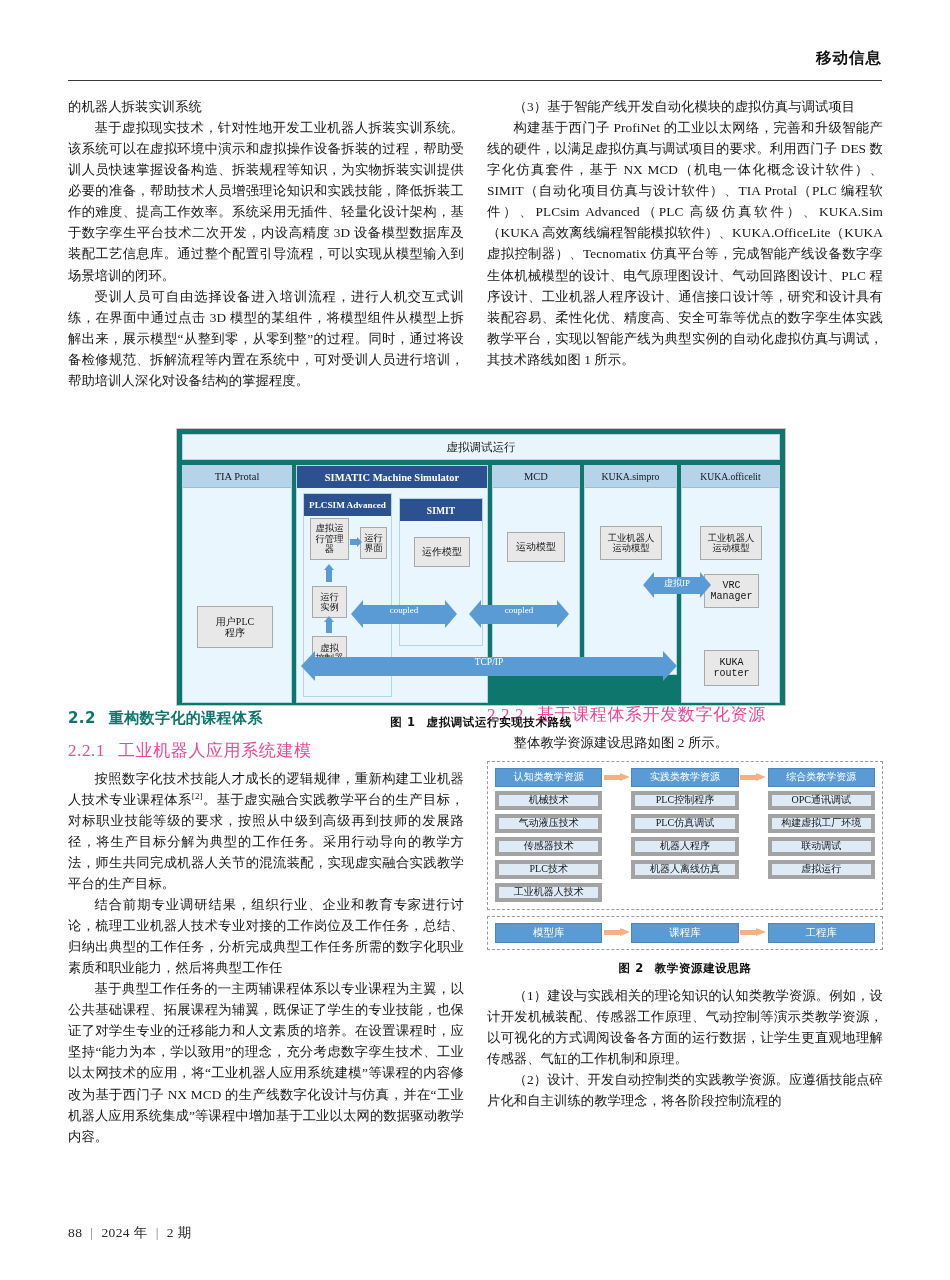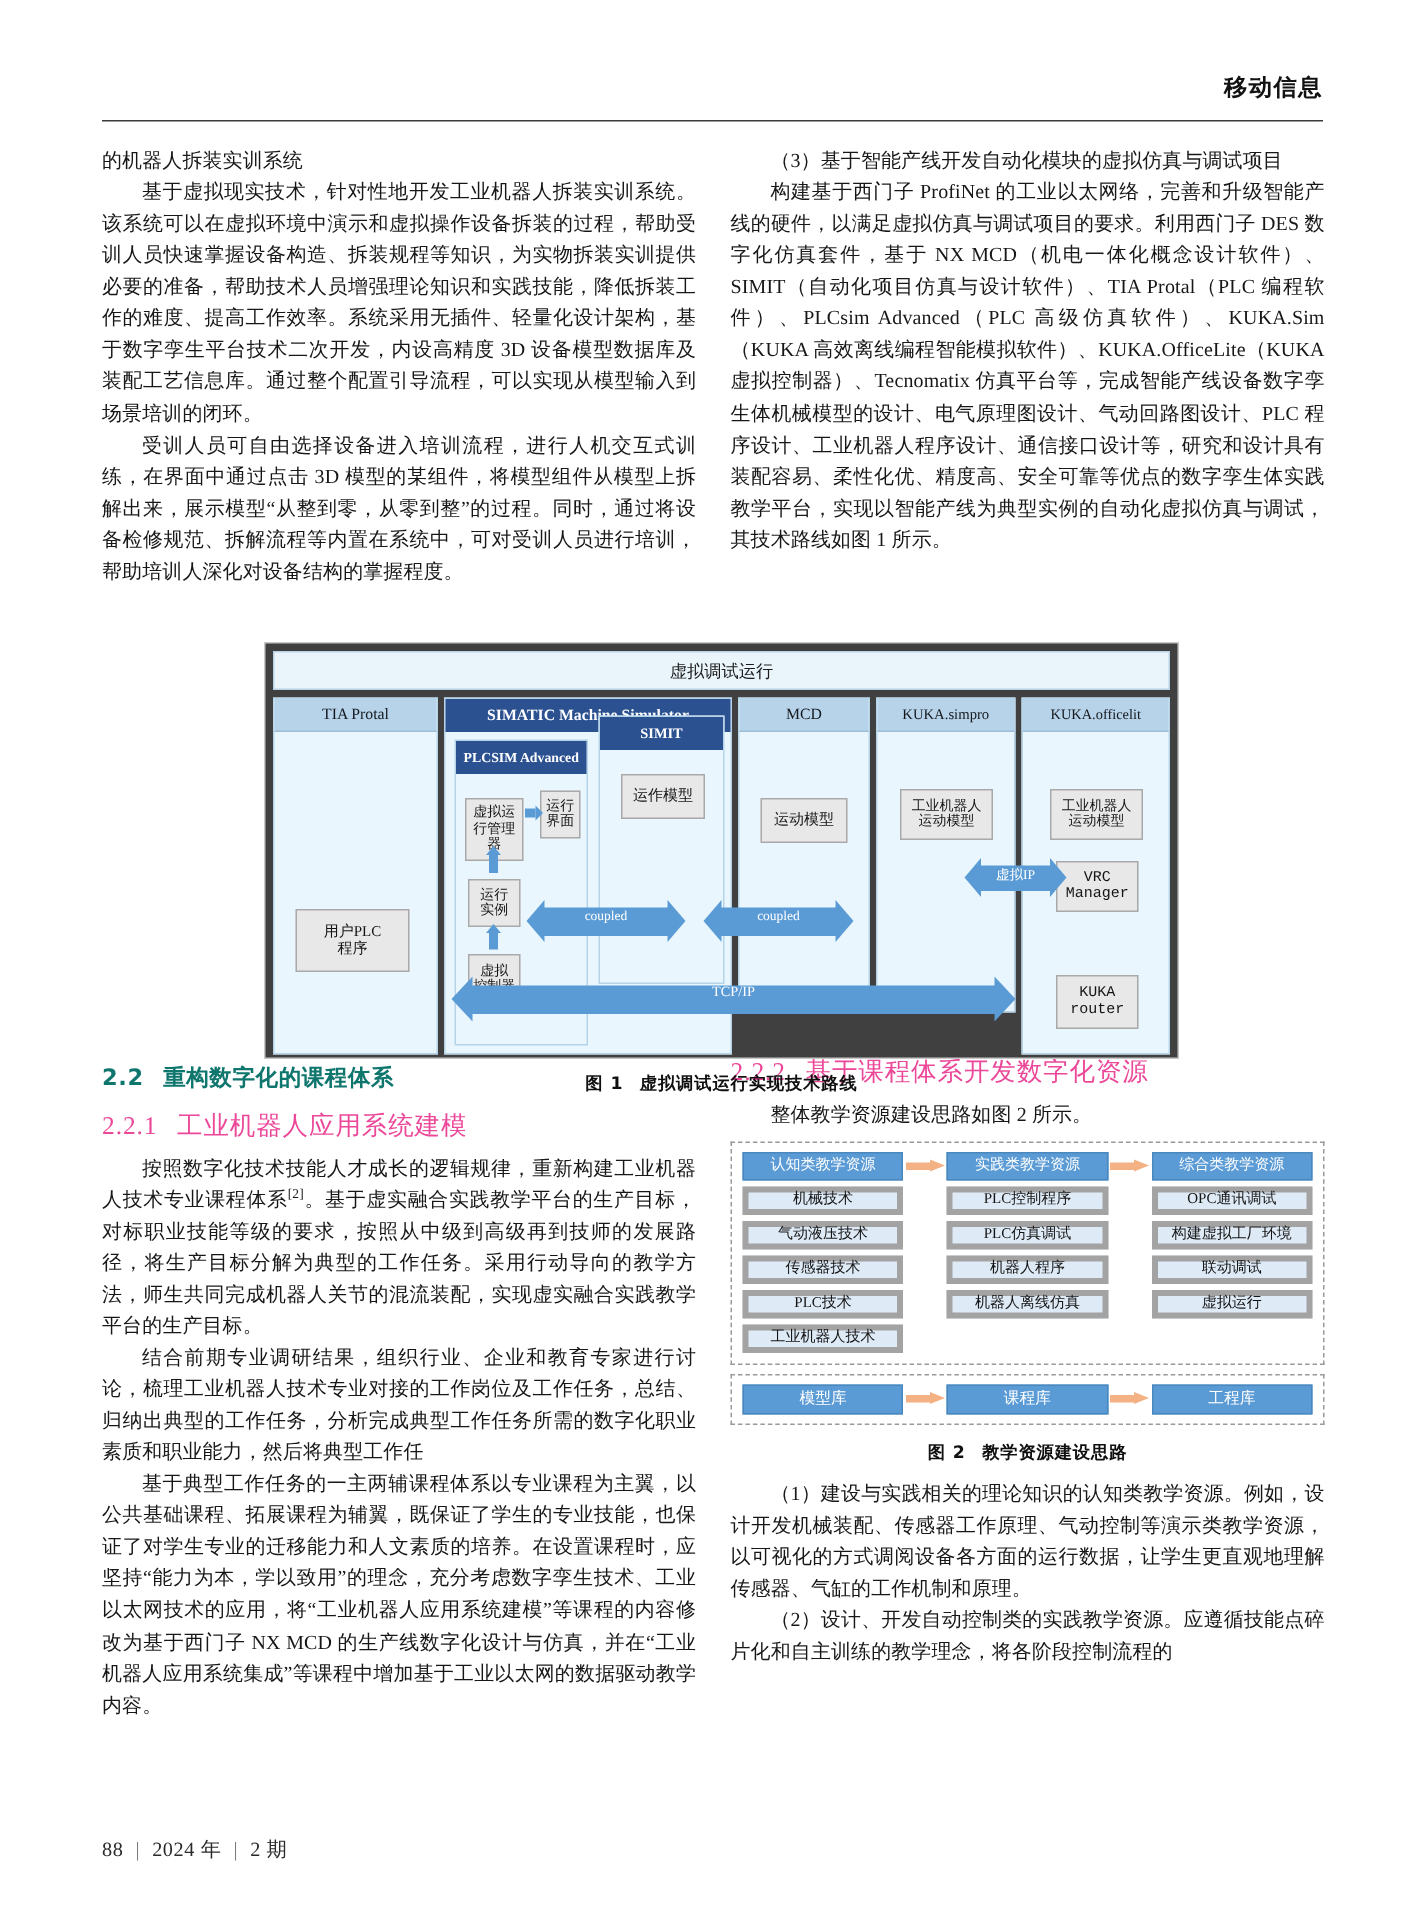--- a/index.html
+++ b/index.html
@@ -109,21 +109,21 @@
   .fig1-wrap {
     position: absolute;
     left: 176px;
     top: 428px;
     width: 610px;
     height: 305px;
   }
   .fig1 {
     width: 610px;
     height: 278px;
-    background: #404040;
+    background: #0f766e;
     border: 1px solid #c8c8c8;
     box-sizing: border-box;
     position: relative;
     padding: 5px;
   }
   .f1-banner {
     height: 26px;
     background: #e9f4fb;
     border: 1px solid #b9d3e6;
     box-sizing: border-box;
@@ -455,41 +455,41 @@
           <div class="f1-hdr light">TIA Protal</div>
           <div class="node" style="left:14px; top:140px; width:76px; height:42px; white-space:pre-line;">用户PLC
 程序</div>
         </div>
 
         <div class="f1-col" style="left:114px; width:192px; height:238px;">
           <div class="f1-hdr dark">SIMATIC Machine Simulator</div>
 
           <div class="f1-sub" style="left:6px; top:27px; width:89px; height:204px;">
             <div class="f1-hdr dark" style="font-size:9.2px;">PLCSIM Advanced</div>
-            <div class="node sm" style="left:6px; top:38px; width:39px; height:42px; white-space:pre-line;">虚拟运
+            <div class="node sm" style="left:6px; top:24px; width:39px; height:42px; white-space:pre-line;">虚拟运
 行管理
 器</div>
             <div class="node sm" style="left:56px; top:33px; width:27px; height:32px; white-space:pre-line;">运行
 界面</div>
             <div class="node sm" style="left:8px; top:92px; width:35px; height:32px; white-space:pre-line;">运行
 实例</div>
             <div class="node sm" style="left:8px; top:142px; width:35px; height:34px; white-space:pre-line;">虚拟
 控制器</div>
 
             <div style="position:absolute; left:46px; top:45px; width:7px; height:6px; background:#5b9bd5;"></div>
             <div class="tri" style="left:53px; top:43px; border-top:5px solid transparent; border-bottom:5px solid transparent; border-left:5px solid #5b9bd5;"></div>
 
             <div style="position:absolute; left:22px; top:76px; width:6px; height:12px; background:#5b9bd5;"></div>
             <div class="tri" style="left:20px; top:70px; border-left:5px solid transparent; border-right:5px solid transparent; border-bottom:6px solid #5b9bd5;"></div>
 
             <div style="position:absolute; left:22px; top:128px; width:6px; height:11px; background:#5b9bd5;"></div>
             <div class="tri" style="left:20px; top:122px; border-left:5px solid transparent; border-right:5px solid transparent; border-bottom:6px solid #5b9bd5;"></div>
           </div>
 
-          <div class="f1-sub" style="left:102px; top:11px; width:84px; height:179px;">
+          <div class="f1-sub" style="left:102px; top:32px; width:84px; height:148px;">
             <div class="f1-hdr dark" style="font-size:9.6px;">SIMIT</div>
             <div class="node" style="left:14px; top:38px; width:56px; height:30px;">运作模型</div>
           </div>
         </div>
 
         <div class="f1-col" style="left:310px; width:88px; height:210px;">
           <div class="f1-hdr light">MCD</div>
           <div class="node" style="left:14px; top:66px; width:58px; height:30px;">运动模型</div>
         </div>
 

